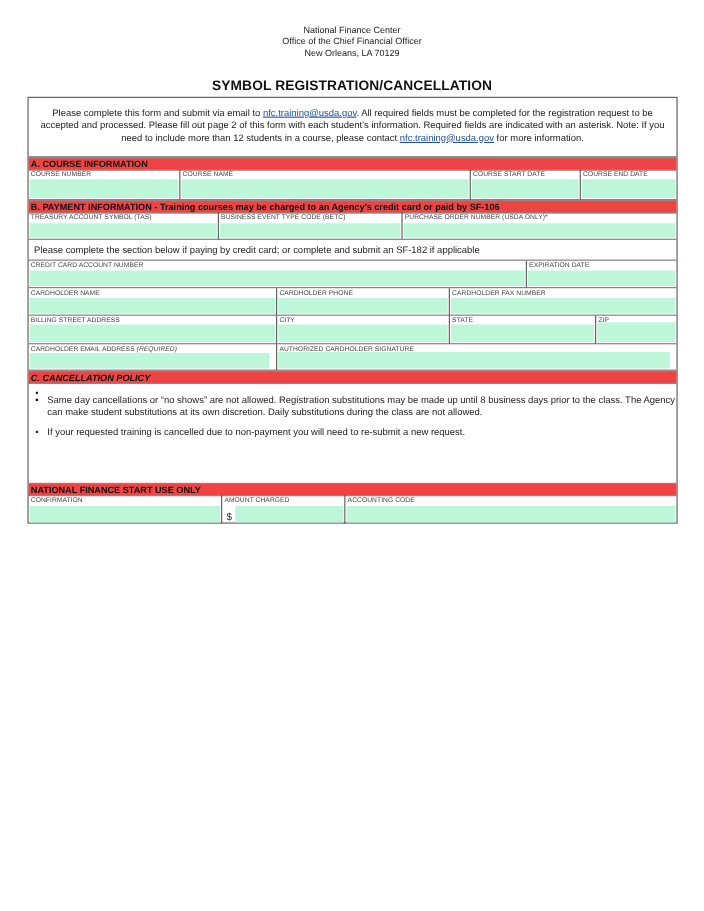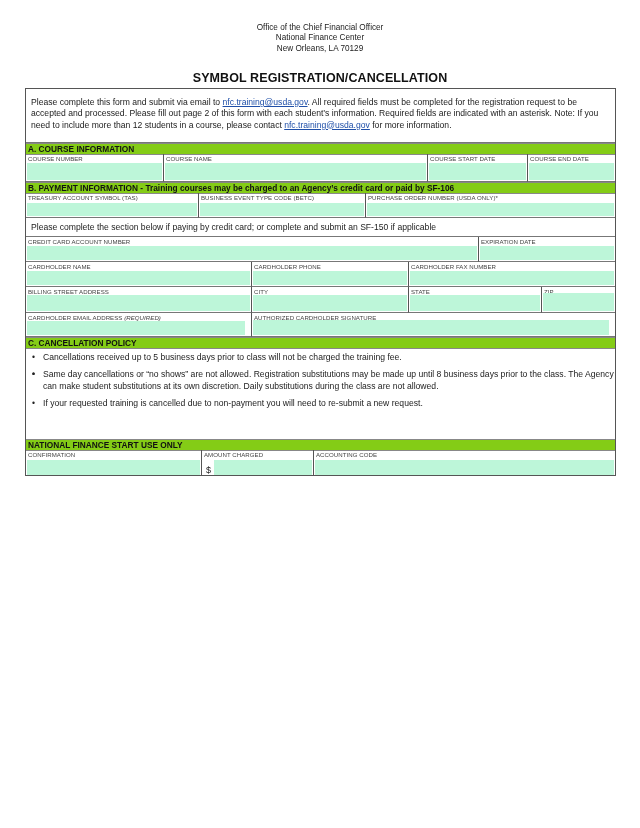--- a/index.html
+++ b/index.html
@@ -4,45 +4,45 @@
 <style>
   * { box-sizing: border-box; margin: 0; padding: 0; }
   html, body { width: 640px; height: 828px; background: #ffffff; }
   body { font-family: "Liberation Sans", sans-serif; color: #1a1a1a; position: relative; }
 
   .header { position: absolute; top: 23px; left: 0; width: 640px; text-align: center; font-size: 8.2px; line-height: 10.4px; color: #222; }
   .title { position: absolute; top: 71px; left: 0; width: 640px; text-align: center; font-size: 12.5px; font-weight: bold; letter-spacing: 0.1px; color: #111; }
 
   .form { position: absolute; left: 25px; top: 88px; width: 591px; height: 388px; border: 1px solid #555; }
 
-  .intro { position: absolute; left: 0; top: 0; width: 589px; height: 54px; padding: 8px 5px 0 5px; font-size: 8.6px; line-height: 11.3px; color: #222; border-bottom: 1px solid #777; }
+  .intro { position: absolute; left: 0; top: 0; width: 589px; height: 54px; padding: 8px 5px 0 5px; font-size: 8.6px; line-height: 11.3px; color: #222; border-bottom: 1px solid #777; text-align: center; }
   .intro a { color: #1f4fa8; text-decoration: underline; }
 
-  .sect { position: absolute; left: 0; width: 589px; background: #84cc16; border-top: 1px solid #888; border-bottom: 1px solid #888; font-size: 8.3px; font-weight: bold; padding-left: 2px; line-height: 10px; color: #111; }
+  .sect { position: absolute; left: 0; width: 589px; background: #ef4444; border-top: 1px solid #888; border-bottom: 1px solid #888; font-size: 8.3px; font-weight: bold; padding-left: 2px; line-height: 10px; color: #111; }
 
   .cell { position: absolute; border-right: 1px solid #555; border-bottom: 1px solid #777; }
   .cell .lbl { position: absolute; left: 2px; top: 1px; font-size: 6.1px; color: #444; letter-spacing: 0.05px; white-space: nowrap; }
   .cell .lbl i { font-style: italic; }
   .cell .fld { position: absolute; left: 1px; right: 1px; bottom: 1px; background: #bdf6d9; border: none; outline: none; font-family: "Liberation Sans", sans-serif; font-size: 8px; }
   .noright { border-right: none; }
 
   .note { position: absolute; left: 0; width: 589px; font-size: 8.6px; padding-left: 5px; color: #222; border-bottom: 1px solid #777; }
 
   .policy { position: absolute; left: 0; top: 259px; width: 589px; height: 91px; padding: 4px 0 0 5px; font-size: 8.6px; line-height: 11.3px; color: #222; }
   .policy li { list-style: none; position: relative; padding-left: 12px; margin-bottom: 6px; }
   .policy li .bullet { position: absolute; left: 1px; top: 0; }
 
   .dollar { position: absolute; left: 4px; bottom: 1px; font-size: 9px; color: #222; }
 </style>
 </head>
 <body>
 
 <div class="header">
+  <div>National Finance Center</div>
   <div>Office of the Chief Financial Officer</div>
-  <div>National Finance Center</div>
   <div>New Orleans, LA 70129</div>
 </div>
 <div class="title">SYMBOL REGISTRATION/CANCELLATION</div>
 
 <div class="form">
 
   <div class="intro">
     <span>Please complete this form and submit via email to </span><a>nfc.training@usda.gov</a><span>. All required fields must be completed for the registration request to be accepted and processed. Please fill out page 2 of this form with each student’s information. Required fields are indicated with an asterisk. Note: If you need to include more than 12 students in a course, please contact </span><a>nfc.training@usda.gov</a><span> for more information.</span>
   </div>
 
@@ -71,21 +71,21 @@
   </div>
   <div class="cell" style="left:173px; top:104px; width:167px; height:25px;">
     <span class="lbl">BUSINESS EVENT TYPE CODE (BETC)</span>
     <input class="fld" style="height: 13px;" value="">
   </div>
   <div class="cell noright" style="left:340px; top:104px; width:249px; height:25px;">
     <span class="lbl">PURCHASE ORDER NUMBER (USDA ONLY)*</span>
     <input class="fld" style="height: 13px;" value="">
   </div>
 
-  <div class="note" style="top:129px; height:19px; line-height:19px;">Please complete the section below if paying by credit card; or complete and submit an SF-150 if applicable</div>
+  <div class="note" style="top:129px; height:19px; line-height:19px;">Please complete the section below if paying by credit card; or complete and submit an SF-182 if applicable</div>
 
   <div class="cell" style="left:0; top:148px; width:453px; height:25px;">
     <span class="lbl">CREDIT CARD ACCOUNT NUMBER</span>
     <input class="fld" style="height: 14px;" value="">
   </div>
   <div class="cell noright" style="left:453px; top:148px; width:136px; height:25px;">
     <span class="lbl">EXPIRATION DATE</span>
     <input class="fld" style="height: 14px;" value="">
   </div>
 
@@ -121,23 +121,23 @@
 
   <div class="cell" style="left:0; top:224px; width:226px; height:24px;">
     <span class="lbl"><span>CARDHOLDER EMAIL ADDRESS </span><i>(REQUIRED)</i></span>
     <input class="fld" style="height: 14px; right: 6px;" value="">
   </div>
   <div class="cell noright" style="left:226px; top:224px; width:363px; height:24px;">
     <span class="lbl">AUTHORIZED CARDHOLDER SIGNATURE</span>
     <input class="fld" style="height: 15px; right: 6px;" value="">
   </div>
 
-  <div class="sect" style="top:248px;">C. CANCELLATION POLICY</div>
+  <div class="sect" style="top:248px;font-style:italic;">C. CANCELLATION POLICY</div>
   <ul class="policy">
-    <li><span class="bullet">•</span><span>Cancellations received up to 5 business days prior to class will not be charged the training fee.</span></li>
+    <li><span class="bullet">•</span></li>
     <li><span class="bullet">•</span></li>
     <li><span class="bullet">•</span><span>Same day cancellations or “no shows” are not allowed. Registration substitutions may be made up until 8 business days prior to the class. The Agency can make student substitutions at its own discretion. Daily substitutions during the class are not allowed.</span></li>
     <li><span class="bullet">•</span><span>If your requested training is cancelled due to non-payment you will need to re-submit a new request.</span></li>
   </ul>
 
   <div class="sect" style="top:350px;">NATIONAL FINANCE START USE ONLY</div>
   <div class="cell" style="left:0; top:361px; width:176px; height:26px; border-bottom:none;">
     <span class="lbl">CONFIRMATION</span>
     <input class="fld" style="height: 15px;" value="">
   </div>

